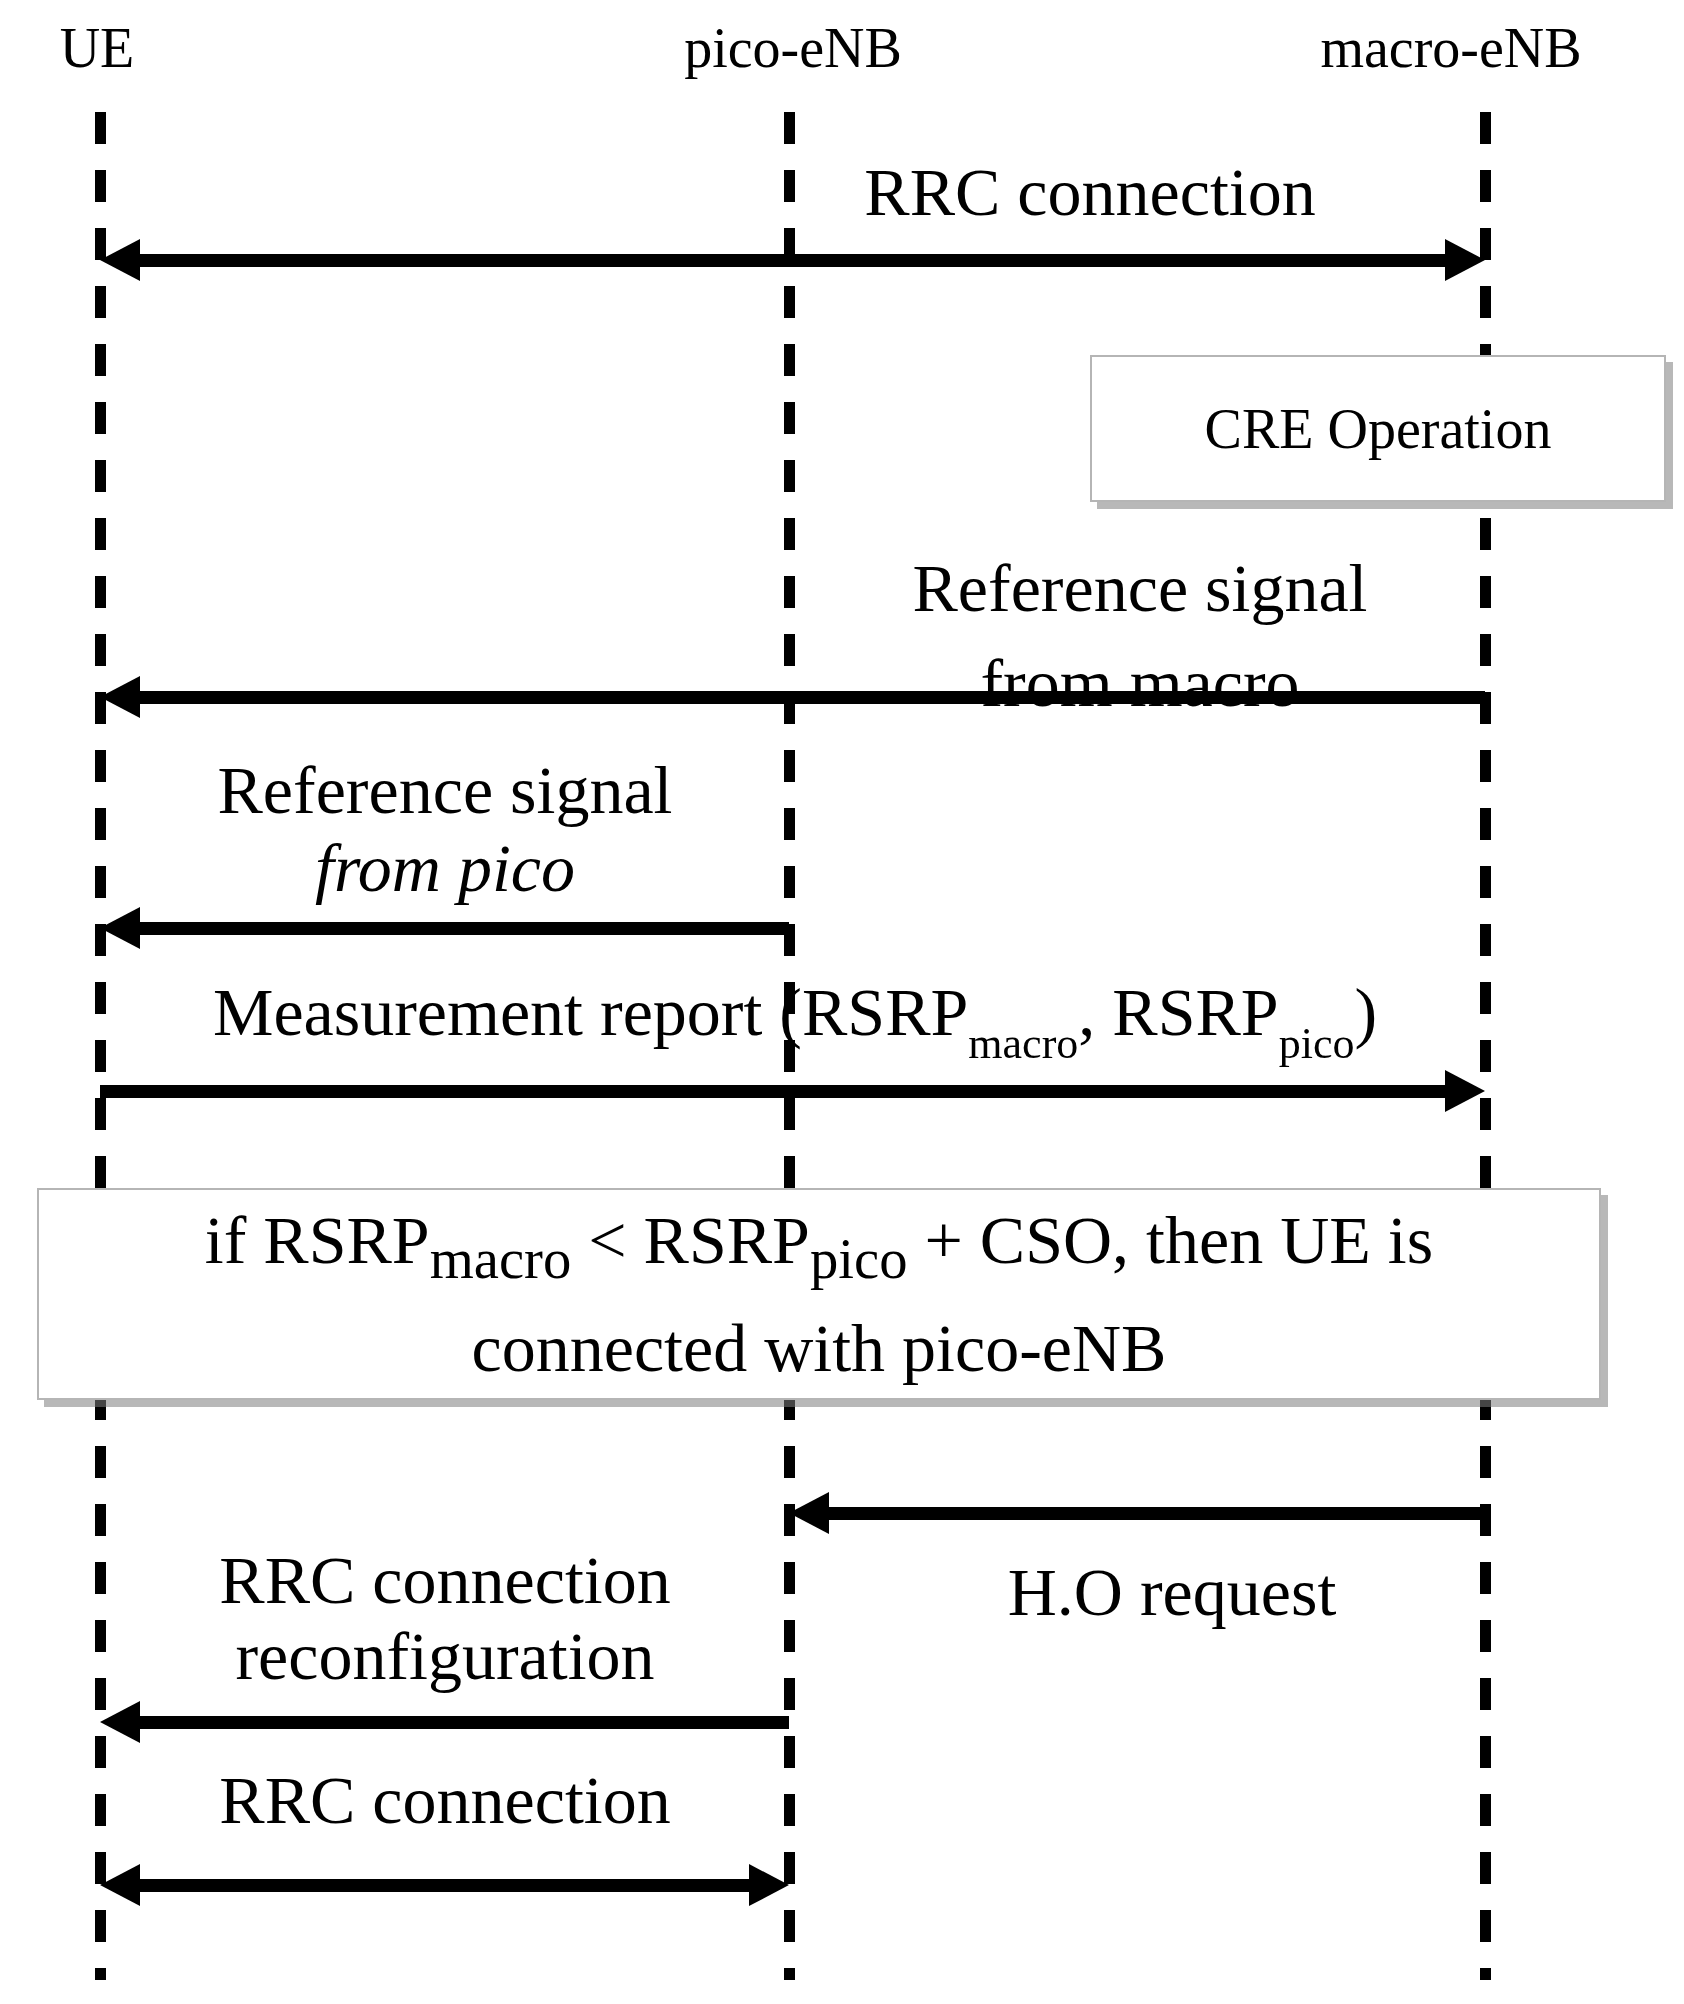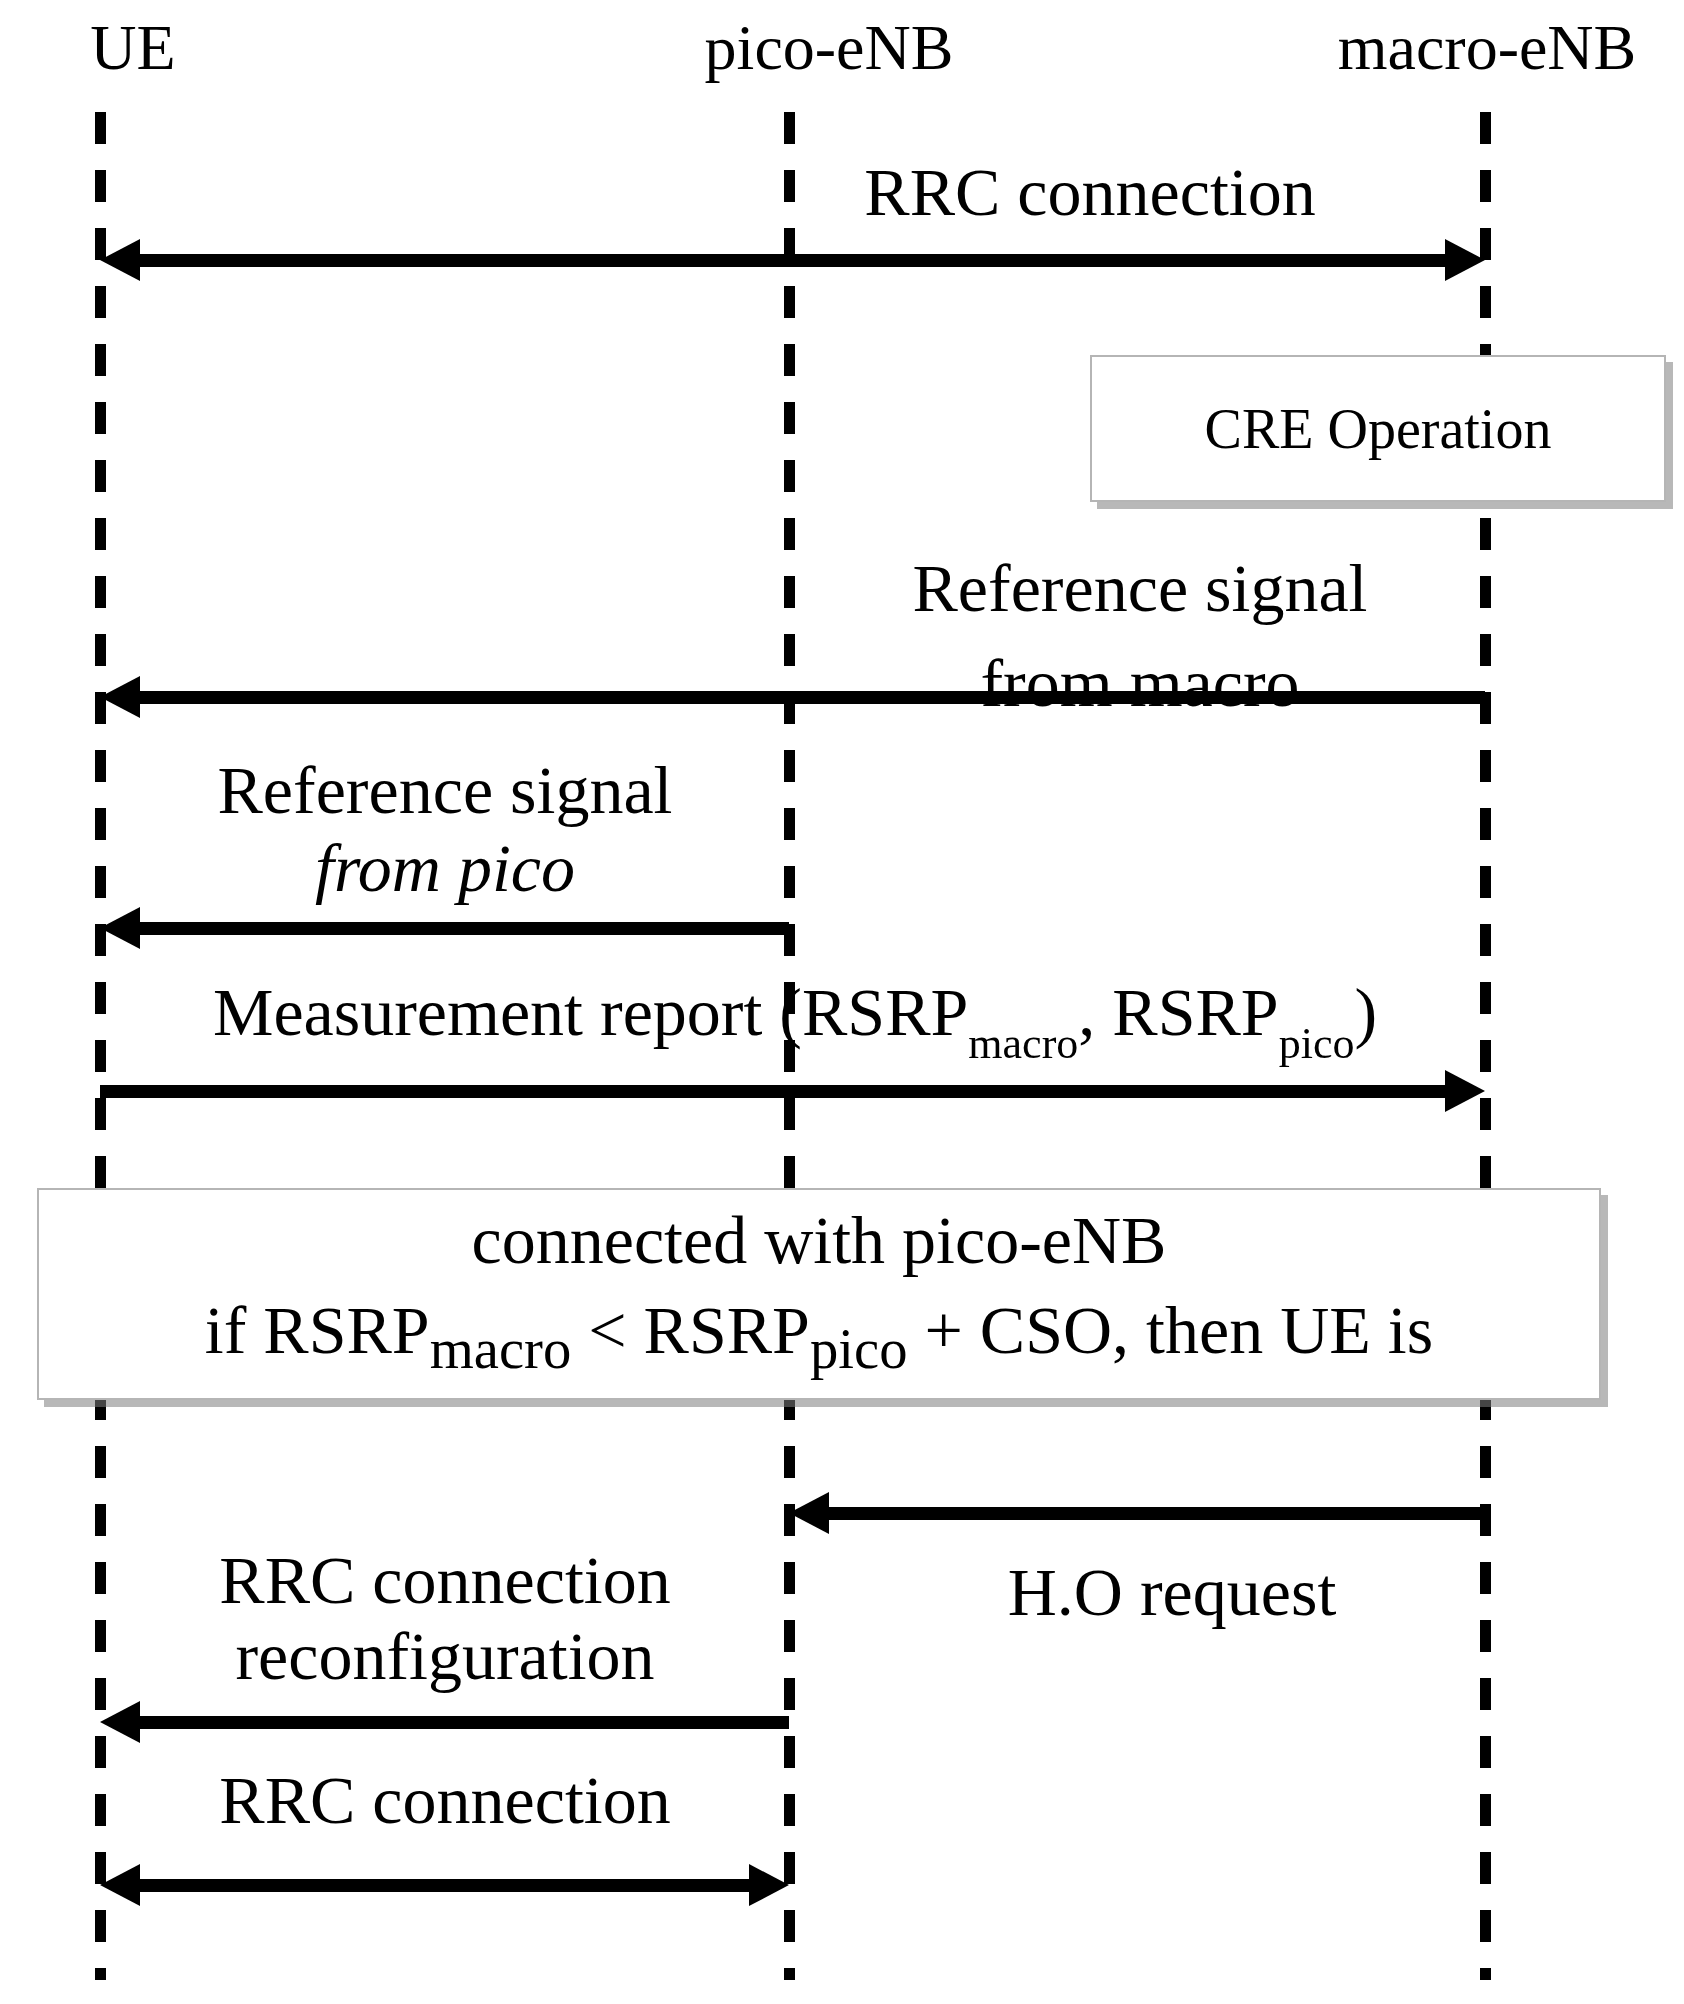--- a/index.html
+++ b/index.html
@@ -8,21 +8,21 @@
     width:1684px;height:2004px;
     background:#ffffff;
     font-family:"Liberation Serif","DejaVu Serif",serif;
     color:#000;
     overflow:hidden;
   }
   
   .actor-label{
     position:absolute;top:10px;
     transform:translateX(-50%);
-    font-size:64px;line-height:76px;white-space:nowrap;margin-left:36px;
+    font-size:56px;line-height:76px;white-space:nowrap;
   }
   .actor-ue{left:97px;}
   .actor-pico{left:793px;}
   .actor-macro{left:1451px;}
   
   .lifeline{
     position:absolute;top:112px;height:1868px;width:11px;
     background:repeating-linear-gradient(to bottom,#000 0 32px,transparent 32px 58px);
   }
   .lifeline-ue{left:95px;}
@@ -119,24 +119,24 @@
   <div class="arrow-line line-refpico"></div>
   <div class="arrow-head head-left headL-refpico"></div>
 
   <div class="msg-label lbl-meas">
     <span>Measurement report (RSRP</span><sub>macro</sub><span>, RSRP</span><sub>pico</sub><span>)</span>
   </div>
   <div class="arrow-line line-meas"></div>
   <div class="arrow-head head-right headR-meas"></div>
 
   <div class="note-box cond-box">
-    <div class="cond-line">connected with pico-eNB</div>
     <div class="cond-line">
       <span>if RSRP</span><sub>macro</sub><span> &lt; RSRP</span><sub>pico</sub><span> + CSO,  then UE is</span>
     </div>
+    <div class="cond-line">connected with pico-eNB</div>
   </div>
 
   <div class="arrow-line line-ho"></div>
   <div class="arrow-head head-left headL-ho"></div>
   <div class="msg-label lbl-ho">H.O request</div>
 
   <div class="msg-label lbl-reconf1">RRC connection</div>
   <div class="msg-label lbl-reconf2">reconfiguration</div>
   <div class="arrow-line line-reconf"></div>
   <div class="arrow-head head-left headL-reconf"></div>

